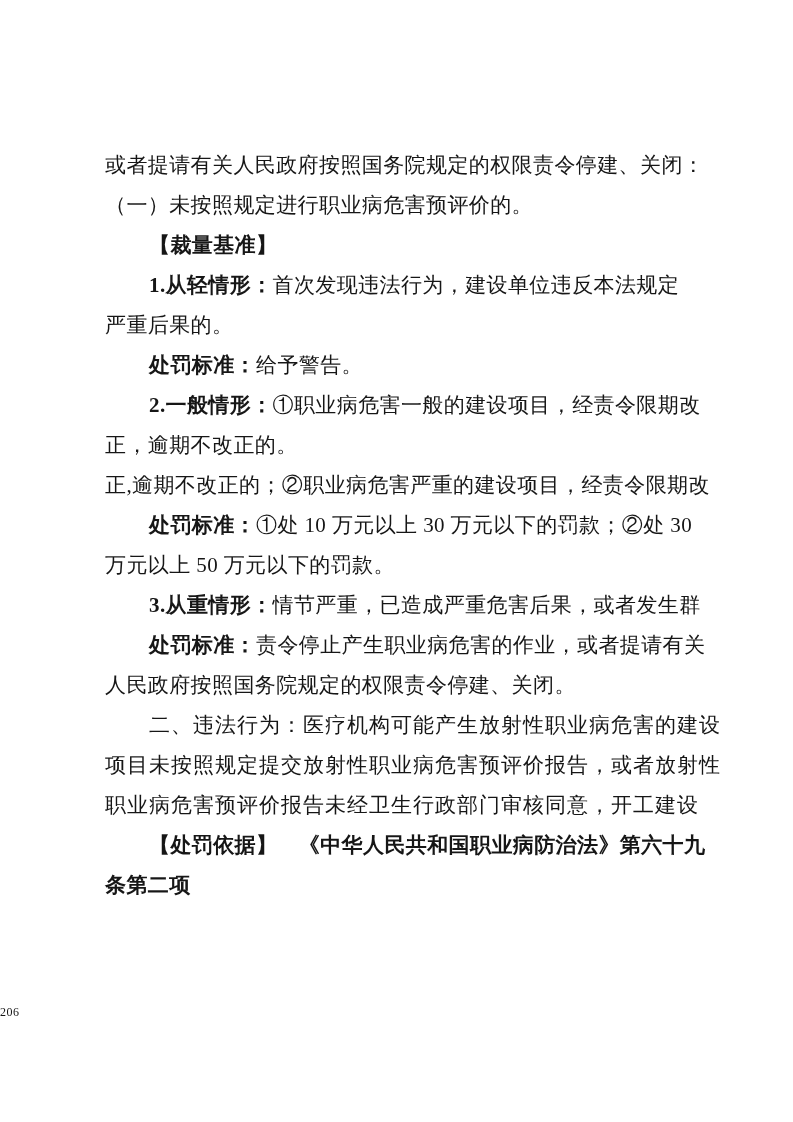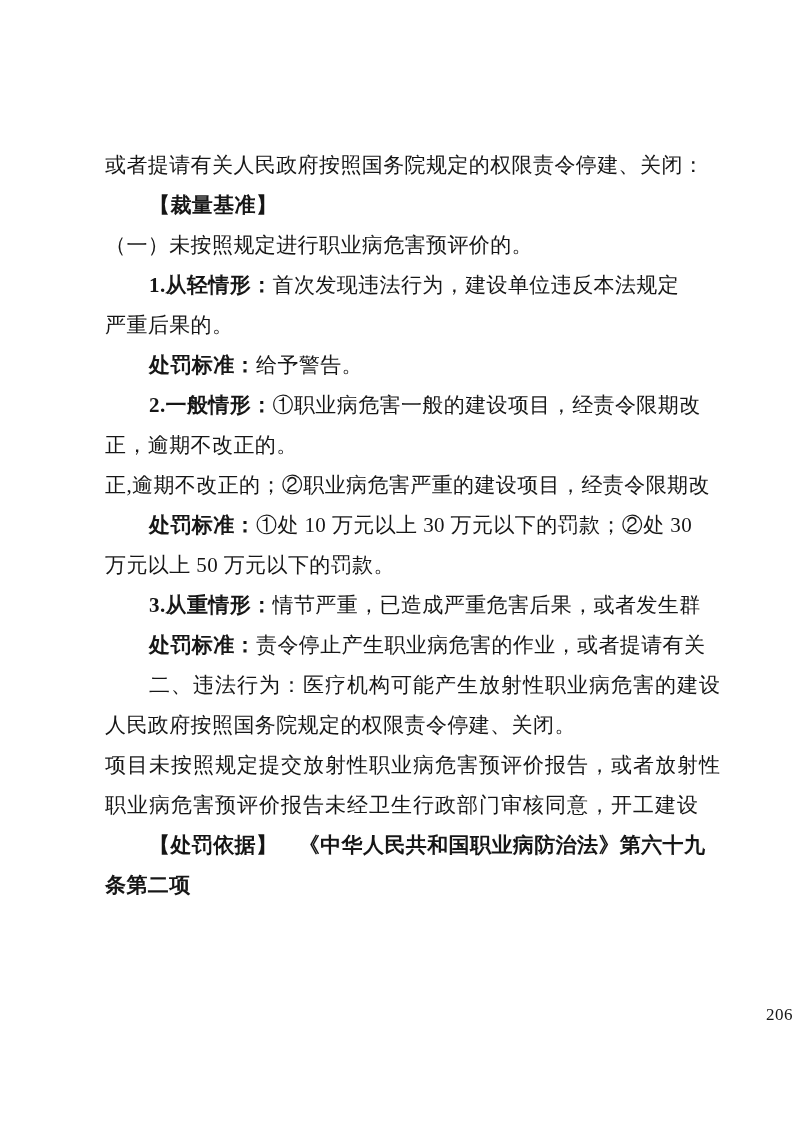--- a/index.html
+++ b/index.html
@@ -38,45 +38,45 @@
   }
   .kaiti {
     
     letter-spacing: 1px;
   }
   .page-number {
     position: absolute;
     top: 993px;
     left: 0;
     width: 100%;
-    text-align: right;
-    font-size: 17px;
+    text-align: left;
+    font-size: 12px;
     letter-spacing: 0.5px;
     color: #161616;
   }
 </style>
 </head>
 <body>
 
 <div class="page">
   <div class="doc-body">
       <div class="line"><span class="">或者提请有关人民政府按照国务院规定的权限责令停建、关闭：</span></div>
+      <div class="line"><span class="">（一）未按照规定进行职业病危害预评价的。</span></div>
       <div class="line indent"><span class="seg-bold">【裁量基准】</span></div>
-      <div class="line"><span class="">（一）未按照规定进行职业病危害预评价的。</span></div>
       <div class="line indent"><span class="seg-bold">1.从轻情形：</span><span class="">首次发现违法行为，建设单位违反本法规定</span></div>
       <div class="line"><span class="">严重后果的。</span></div>
       <div class="line indent"><span class="seg-bold">处罚标准：</span><span class="">给予警告。</span></div>
       <div class="line indent"><span class="seg-bold">2.一般情形：</span><span class="">①职业病危害一般的建设项目，经责令限期改</span></div>
       <div class="line"><span class="">正，逾期不改正的。</span></div>
       <div class="line"><span class="">正,逾期不改正的；②职业病危害严重的建设项目，经责令限期改</span></div>
       <div class="line indent"><span class="seg-bold">处罚标准：</span><span class="">①处 10 万元以上 30 万元以下的罚款；②处 30</span></div>
       <div class="line"><span class="">万元以上 50 万元以下的罚款。</span></div>
       <div class="line indent"><span class="seg-bold">3.从重情形：</span><span class="">情节严重，已造成严重危害后果，或者发生群</span></div>
       <div class="line indent"><span class="seg-bold">处罚标准：</span><span class="">责令停止产生职业病危害的作业，或者提请有关</span></div>
+      <div class="line"><span class="">人民政府按照国务院规定的权限责令停建、关闭。</span></div>
       <div class="line indent kaiti"><span class="">二、违法行为：医疗机构可能产生放射性职业病危害的建设</span></div>
-      <div class="line"><span class="">人民政府按照国务院规定的权限责令停建、关闭。</span></div>
       <div class="line kaiti"><span class="">项目未按照规定提交放射性职业病危害预评价报告，或者放射性</span></div>
       <div class="line kaiti"><span class="">职业病危害预评价报告未经卫生行政部门审核同意，开工建设</span></div>
       <div class="line indent"><span class="seg-bold">【处罚依据】　《中华人民共和国职业病防治法》第六十九</span></div>
       <div class="line"><span class="seg-bold">条第二项</span></div>
     </div>
   <div class="page-number">206</div>
 </div>
 
 </body></html>

